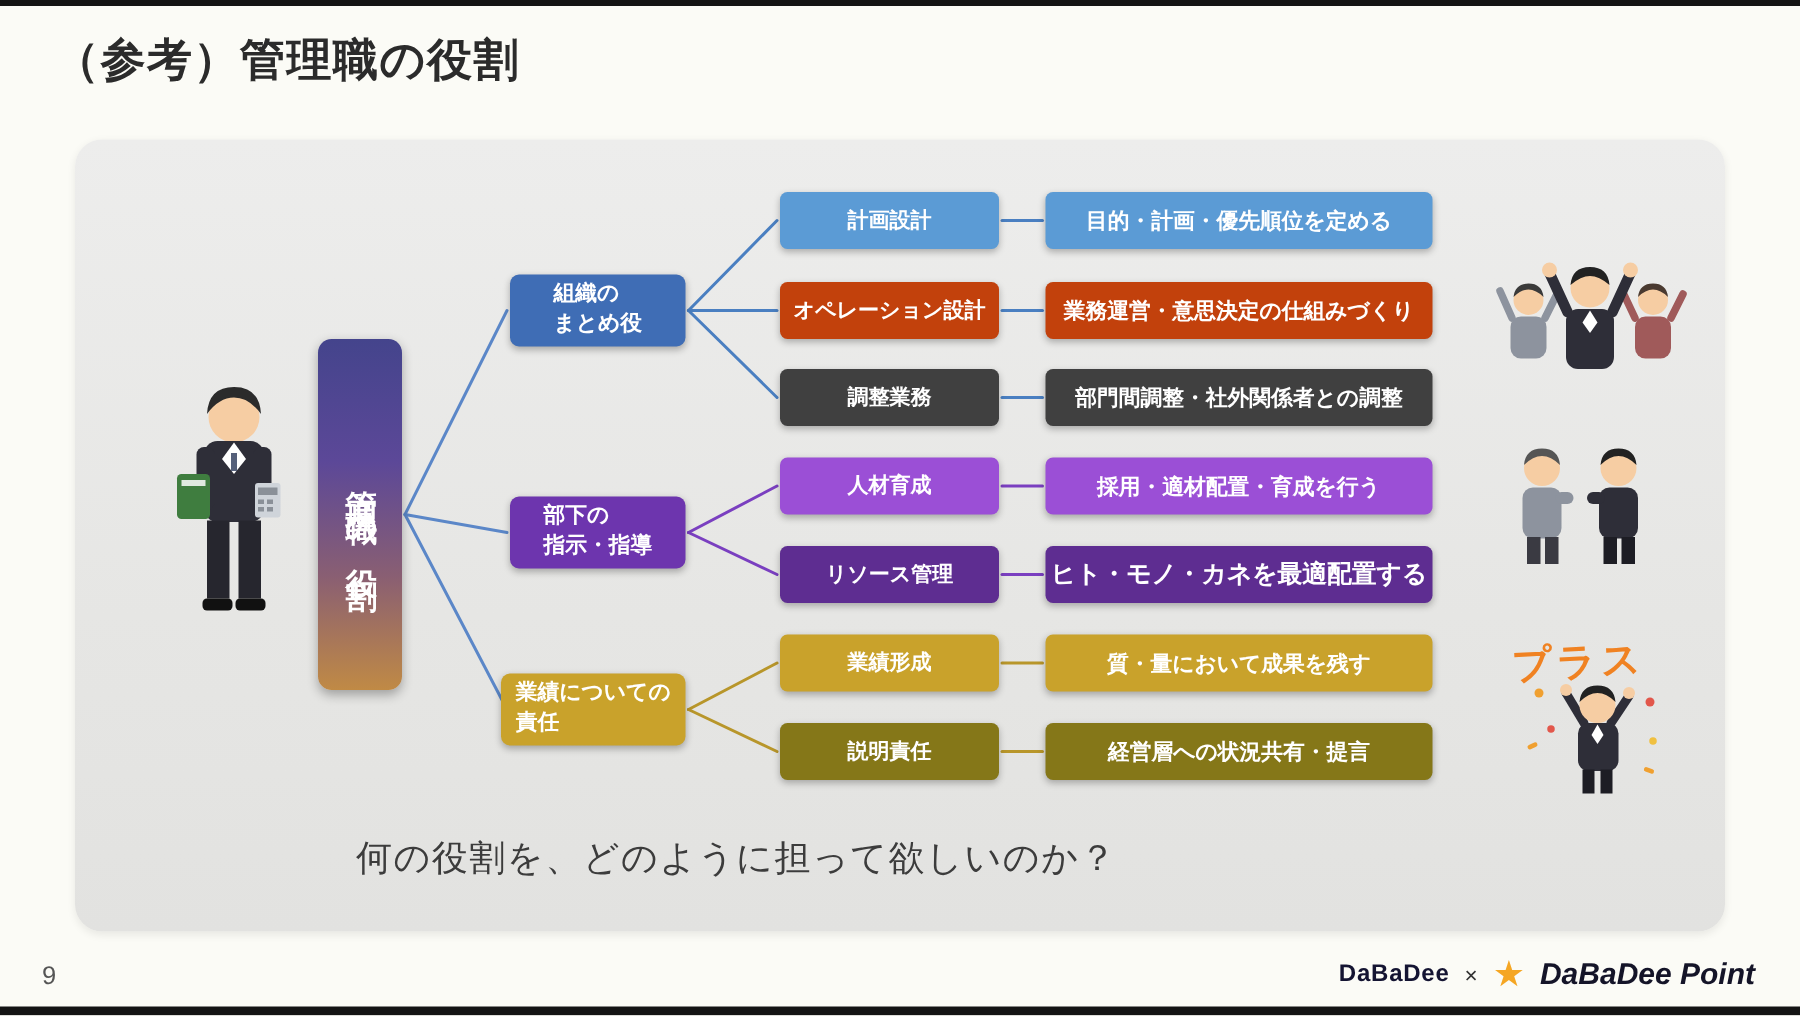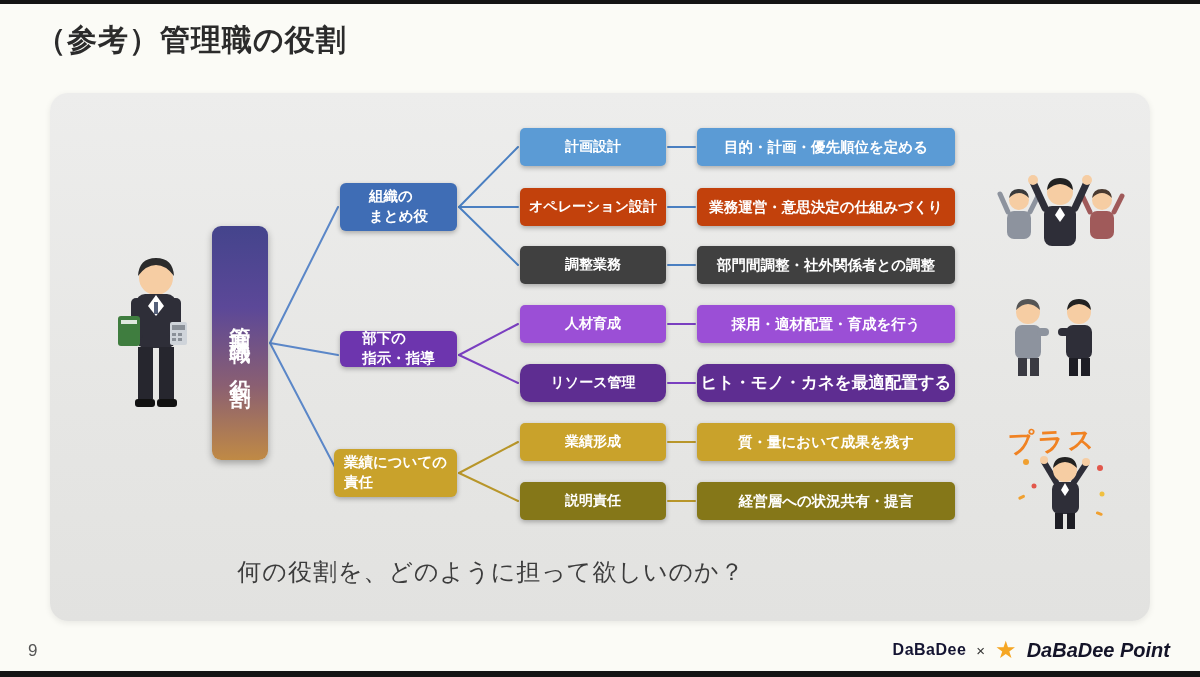--- a/index.html
+++ b/index.html
@@ -21,33 +21,33 @@
   .root-box { position:absolute; left:212px; top:226px; width:56px; height:234px; border-radius:9px;
               background:linear-gradient(180deg,#44448c 0%,#5c4898 35%,#8a5f72 68%,#c08a45 100%);
               box-shadow:0 3px 7px rgba(0,0,0,0.3);
               display:flex; align-items:center; justify-content:center;
               writing-mode:vertical-rl; color:#fff; font-size:21px; font-weight:700; letter-spacing:7px; }
 
   .group-box { position:absolute; border-radius:6px; display:flex; align-items:center; justify-content:center;
                text-align:left; color:#fff; font-weight:700; font-size:14.5px; line-height:1.35;
                white-space:pre-line; box-shadow:0 2px 5px rgba(0,0,0,0.28); padding:2px 4px; }
   .group-box.g0 { left:340px; top:183px; width:117px; height:48px; background:#3f6db5; }
-  .group-box.g1 { left:340px; top:331px; width:117px; height:36px; background:#6d35ae; }
+  .group-box.g1 { left:340px; top:331px; width:117px; height:48px; background:#6d35ae; }
   .group-box.g2 { left:334px; top:449px; width:123px; height:48px; background:#c9a22b; }
 
   .leaf { position:absolute; left:520px; width:146px; height:38px; border-radius:5px;
           display:flex; align-items:center; justify-content:center; color:#fff; font-weight:700;
           font-size:14px; box-shadow:0 2px 5px rgba(0,0,0,0.28); }
   .desc { position:absolute; left:697px; width:258px; height:38px; border-radius:5px;
           display:flex; align-items:center; justify-content:center; color:#fff; font-weight:700;
           font-size:14.5px; box-shadow:0 2px 5px rgba(0,0,0,0.28); white-space:nowrap; }
   .desc.big { font-size:16.5px; }
 
   .r0 { background:#5b9bd5; } .r1 { background:#c2410c; } .r2 { background:#404040; }
-  .r3 { background:#9b4fd6; } .r4 { background:#5e2d91;border-radius:10px; }
+  .r3 { background:#9b4fd6; } .r4 { background:#5e2d91; }
   .r5 { background:#c9a22b; } .r6 { background:#857718; }
   .row0 { top:128px; } .row1 { top:188px; } .row2 { top:246px; }
   .row3 { top:305px; } .row4 { top:364px; }
   .row5 { top:423px; } .row6 { top:482px; }
 
   .question { position:absolute; left:50px; top:556px; width:882px; text-align:center;
               font-size:24px; font-weight:500; color:#3c3c3c; letter-spacing:1px; }
 
   .illus { position:absolute; }
   .plus-label { position:absolute; left:1008px; top:424px; color:#f08222; font-size:26px; font-weight:800;

